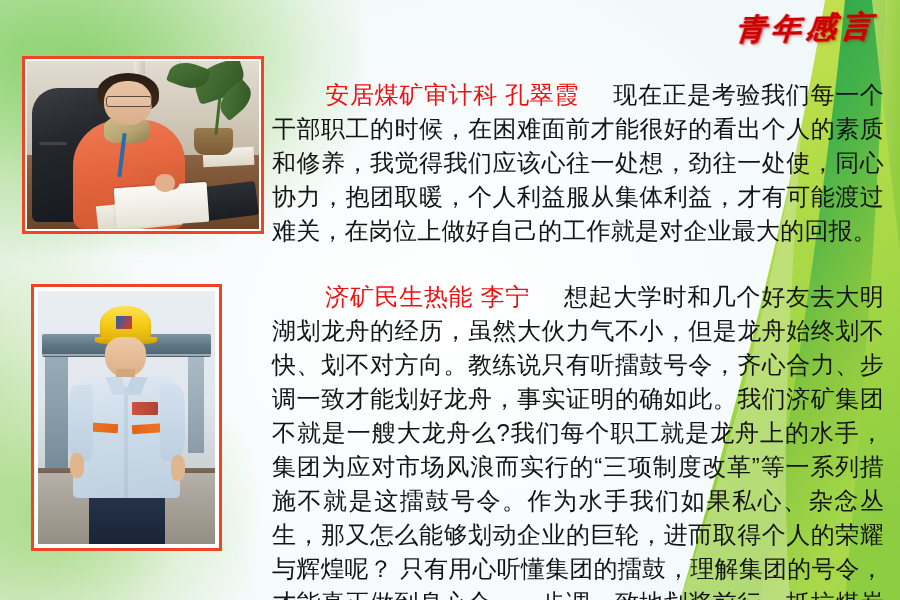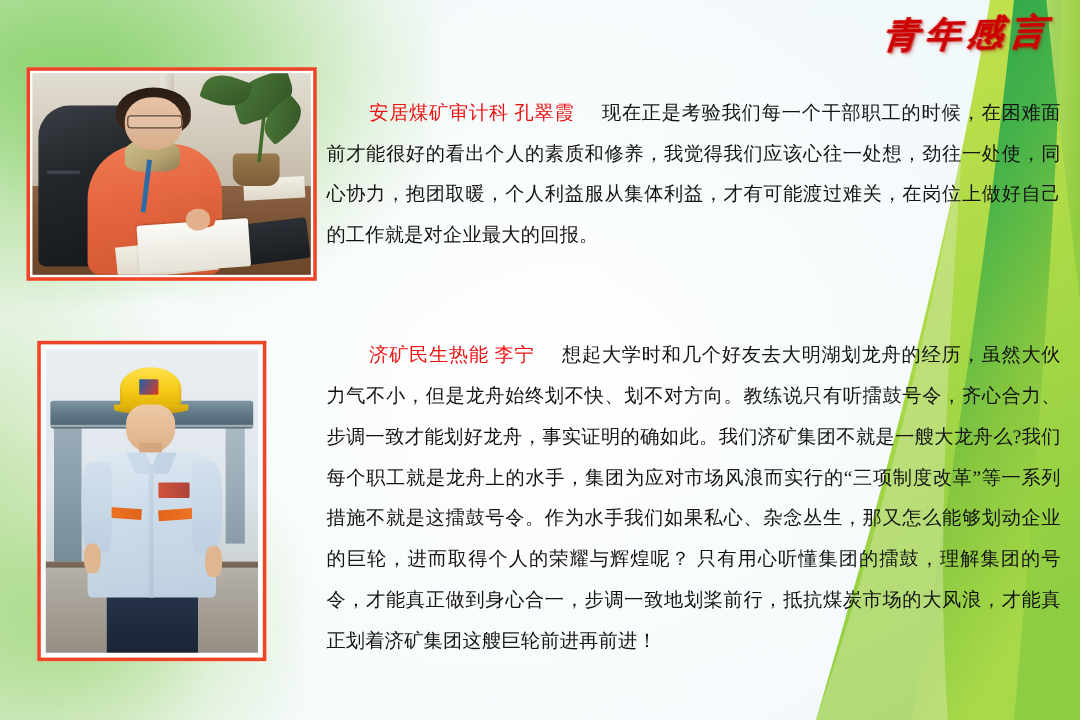--- a/index.html
+++ b/index.html
@@ -369,22 +369,22 @@
     top: 0;
     width: 616px;
     height: 600px;
     z-index: 30;
     pointer-events: none;
   }
   .passage {
     position: absolute;
     width: 612px;
     color: #141414;
-    font-family: Liberation Serif, serif;
-    font-size: 16px;
+    font-family: Liberation Sans, sans-serif;
+    font-size: 24px;
     line-height: 34px;
     text-align: justify;
     text-justify: inter-character;
     letter-spacing: 0.2px;
     pointer-events: auto;
   }
   .passage-1 { top: 78px; }
   .passage-2 { top: 280px; }
 
   .speaker {

